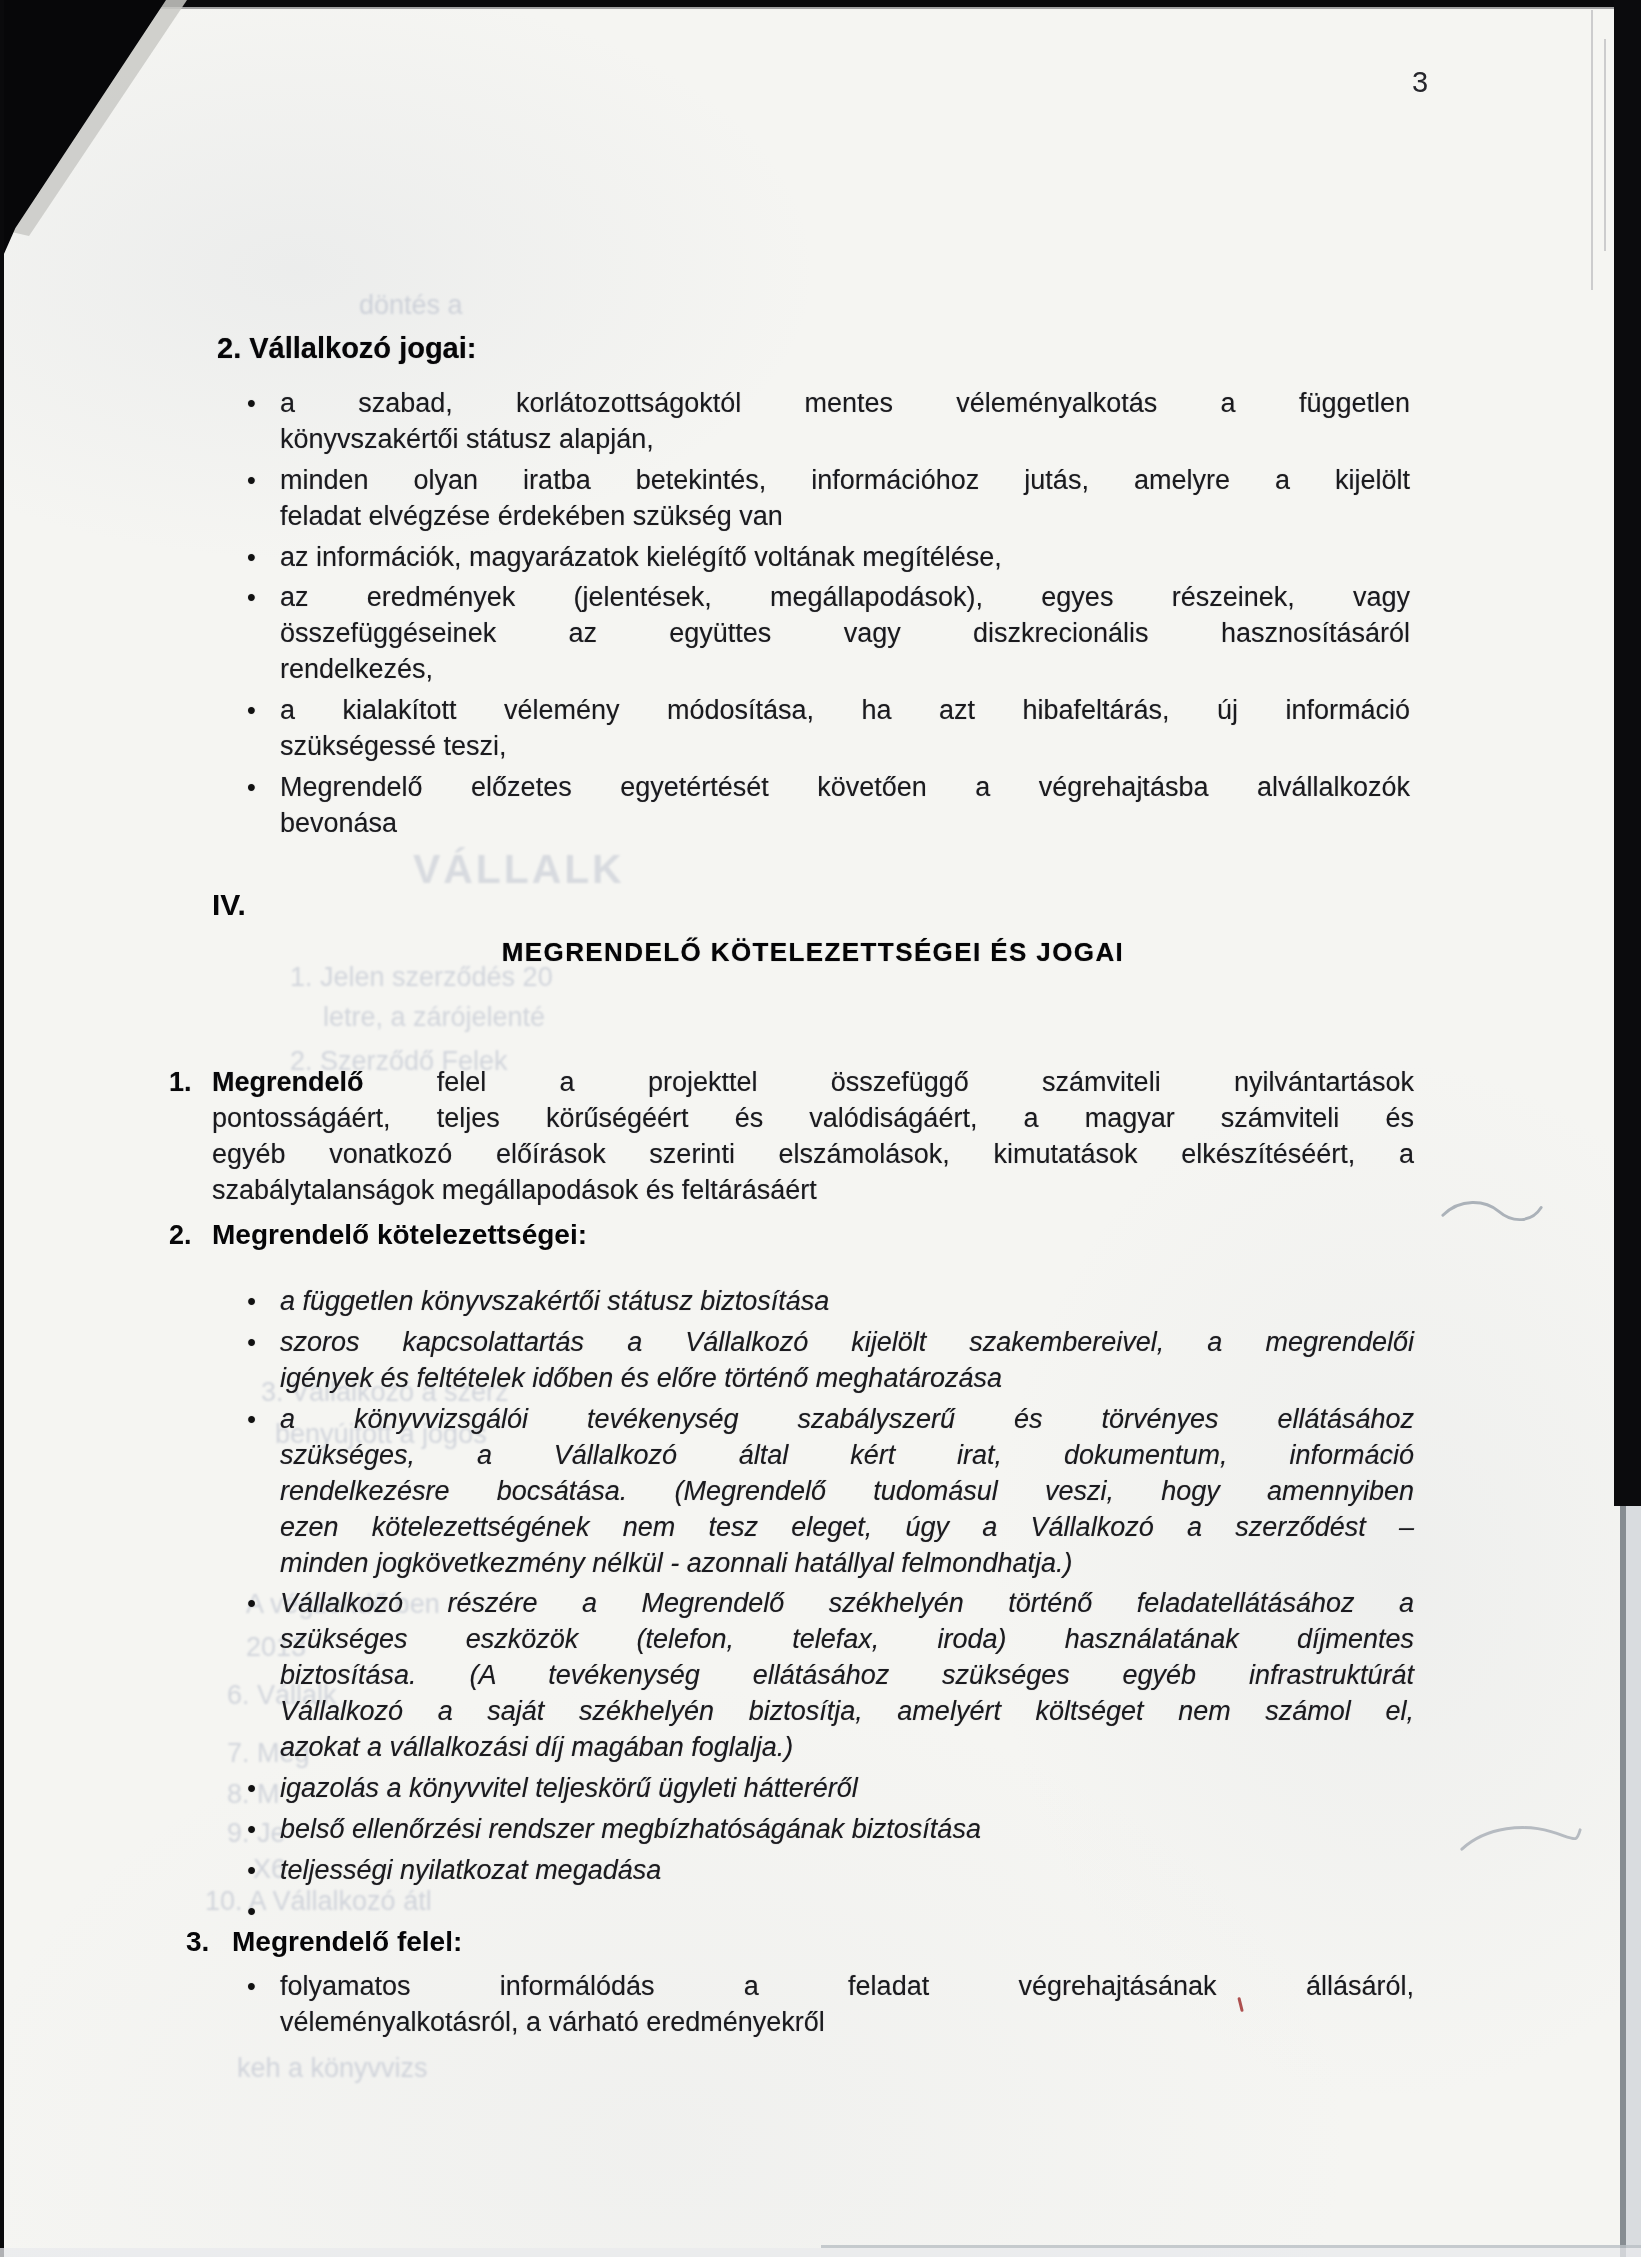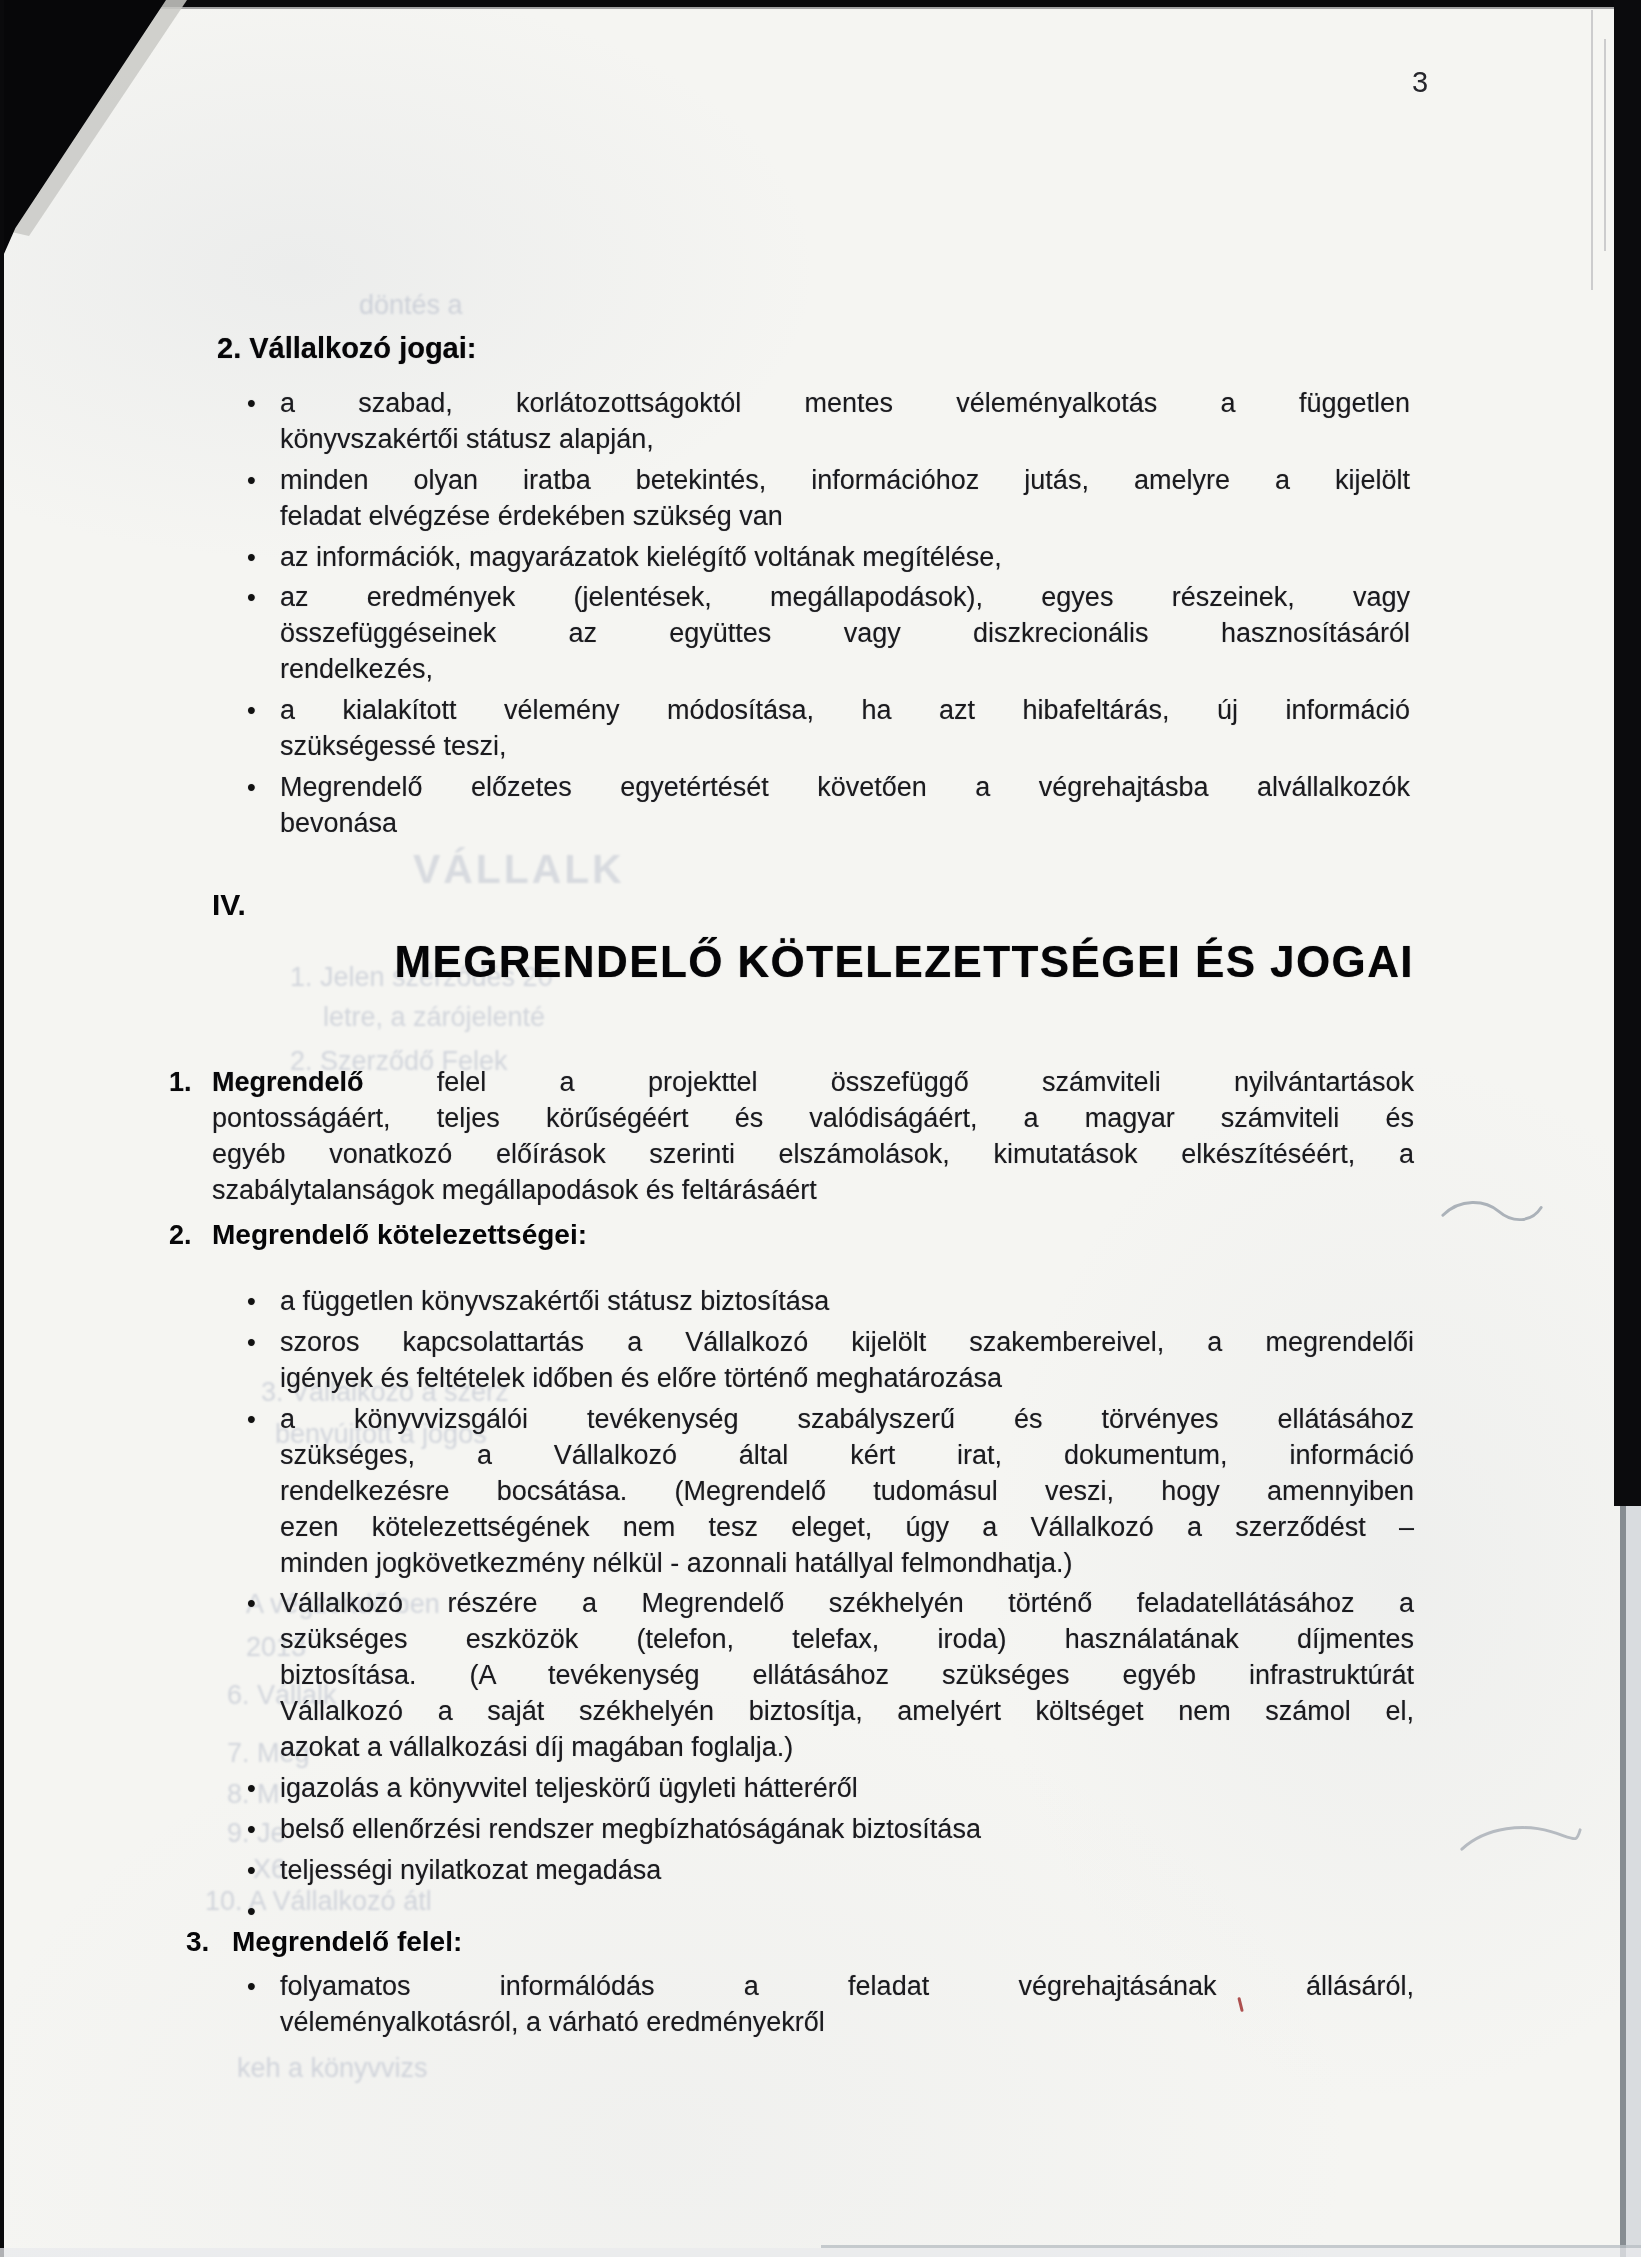--- a/index.html
+++ b/index.html
@@ -35,27 +35,27 @@
   .b{font-weight:bold;color:#08080a;}
   .page-number{position:absolute;left:1412px;top:66px;font-size:29px;color:#26262c;}
   .sec2-heading{position:absolute;left:217px;top:332px;font-size:29px;font-weight:bold;color:#060608;
     text-shadow:0 0 1px rgba(10,10,15,.5);}
   .sec2-bullets{position:absolute;left:280px;top:376px;width:1130px;margin-top:9px;}
   .bullet{position:relative;margin-bottom:4.8px;}
   .dot{position:absolute;left:-33px;top:0;font-size:25px;color:#111;}
   .dot::before{content:"\2022";}
   .iv-numeral{position:absolute;left:212px;top:888px;width:1202px;text-align:left;
     font-size:30px;font-weight:bold;color:#060608;}
-  .iv-title{position:absolute;left:212px;top:937px;width:1202px;text-align:right;
-    font-size:44px;font-weight:bold;letter-spacing:1.4px;color:#050507;
+  .iv-title{position:absolute;left:212px;top:937px;width:1202px;text-align:center;
+    font-size:26px;font-weight:bold;letter-spacing:1.4px;color:#050507;
     text-shadow:0 0 1px rgba(5,5,10,.55);}
   .item{position:absolute;left:212px;width:1202px;}
   .item-num{position:absolute;left:-43px;top:0;font-weight:bold;color:#08080a;font-size:27px;line-height:36px;}
   .item-heading{font-size:28px;font-weight:bold;color:#060608;line-height:36px;}
-  .item2-bullets{position:absolute;left:280px;top:1283px;width:1134px;}
+  .item2-bullets{position:absolute;left:280px;top:1283px;width:1134px;font-style:italic;}
   .item3-heading{position:absolute;left:232px;top:1926px;font-size:28px;font-weight:bold;color:#060608;}
   .item3-num{position:absolute;left:186px;top:1926px;font-size:28px;font-weight:bold;color:#060608;}
   .item3-bullets{position:absolute;left:280px;top:1968px;width:1134px;}
 
   
   .ghost{position:absolute;color:#8d97b0;opacity:.34;filter:blur(1.1px);
     font-size:27px;white-space:nowrap;}
   .ghost.big{font-size:41px;font-weight:bold;letter-spacing:2.9px;opacity:.28;}
 
   .red-tick{position:absolute;left:1239px;top:1997px;width:2.9px;height:14.5px;background:#a03232;

